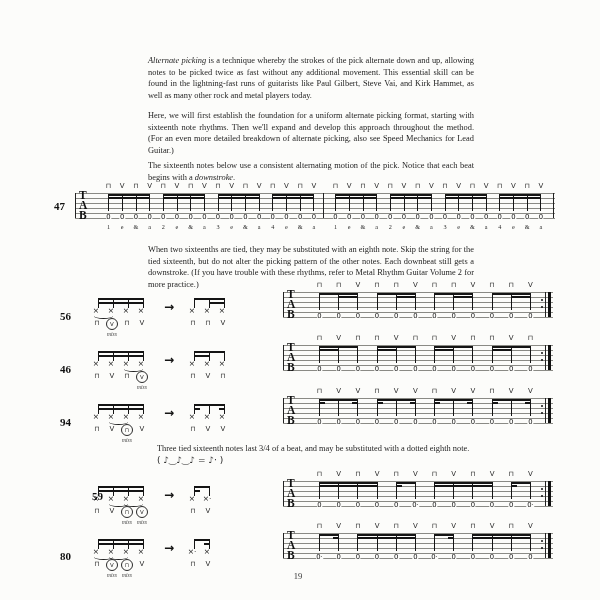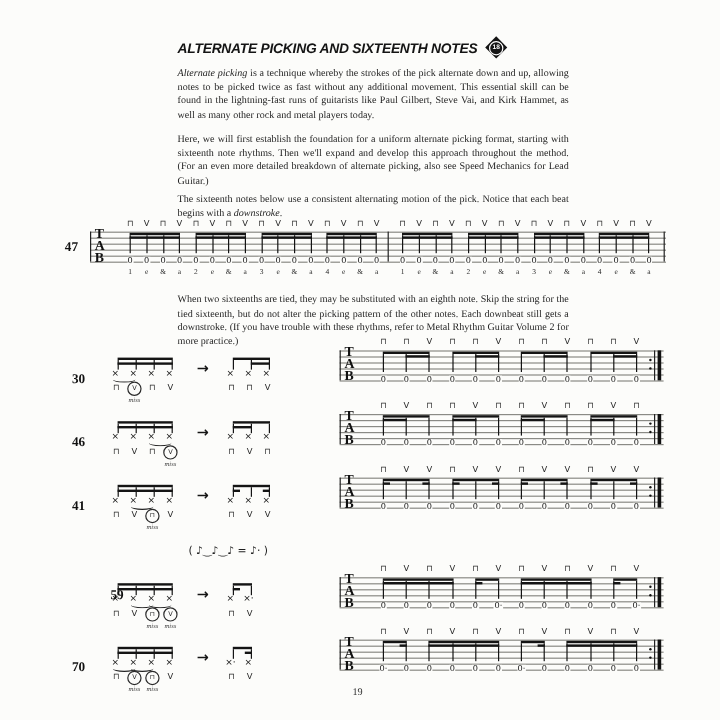--- a/index.html
+++ b/index.html
@@ -42,30 +42,30 @@
   .count{position:absolute;transform:translateX(-50%);font:6.2px "Liberation Serif",serif;color:#2a2a2a;}
   .diagbox{position:absolute;width:160px;height:45px;}
   .xhead{position:absolute;transform:translateX(-50%);font:7.5px/7.5px "DejaVu Sans",sans-serif;color:#111;}
   .tie{position:absolute;height:5px;border-bottom:0.9px solid #222;border-radius:0 0 50% 50%;}
   .arrow{position:absolute;font:bold 12px/12px "DejaVu Sans",sans-serif;color:#141414;}
 </style>
 </head>
 <body>
 
 <div class="page" id="page">
-  <div class="title"><span>ALTERNATE PICKING AND SIXTEENTH NOTES</span><span class="badge"><span>18</span></span></div>
 
   <div class="para" style="top:55px;"><span class="ital">Alternate picking</span><span> is a technique whereby the strokes of the pick alternate down and up, allowing notes to be picked twice as fast without any additional movement.  This essential skill can be found in the lightning-fast runs of guitarists like Paul Gilbert, Steve Vai, and Kirk Hammet, as well as many other rock and metal players today.</span></div>
 
   <div class="para" style="top:110px;">Here, we will first establish the foundation for a uniform alternate picking format, starting with sixteenth note rhythms.  Then we'll expand and develop this approach throughout the method.  (For an even more detailed breakdown of alternate picking, also see Speed Mechanics for Lead Guitar.)</div>
 
   <div class="para" style="top:160px;"><span>The sixteenth notes below use a consistent alternating motion of the pick.  Notice that each beat begins with a </span><span class="ital">downstroke</span><span>.</span></div>
 
   <div class="para" style="top:244px;">When two sixteenths are tied, they may be substituted with an eighth note.  Skip the string for the tied sixteenth, but do not alter the picking pattern of the other notes.  Each downbeat still gets a downstroke.  (If you have trouble with these rhythms, refer to Metal Rhythm Guitar Volume 2 for more practice.)</div>
 
+  <div class="para plain-left" style="top:443px;left:157px;width:340px;">Three tied sixteenth notes last 3/4 of a beat, and may be substituted with a dotted eighth note.</div>
 
   <div class="formula">( ♪‿♪‿♪ = ♪· )</div>
 
   <div class="pagenum">19</div>
 <div class="exnum" style="left: 54px; top: 200px;">47</div>
     <div class="staffbox" style="left: 75px; top: 193px; width: 480px; height: 26px;">
       <div class="sline" style="top: 0px;"></div>
       <div class="sline" style="top: 5px;"></div>
       <div class="sline" style="top: 10px;"></div>
       <div class="sline" style="top: 15px;"></div>
@@ -217,21 +217,21 @@
       <div class="count" style="left: 370.028px; top: 30px;">3</div>
       <div class="count" style="left: 383.716px; top: 30px;">e</div>
       <div class="count" style="left: 397.403px; top: 30px;">&amp;</div>
       <div class="count" style="left: 411.091px; top: 30px;">a</div>
       <div class="count" style="left: 424.778px; top: 30px;">4</div>
       <div class="count" style="left: 438.466px; top: 30px;">e</div>
       <div class="count" style="left: 452.153px; top: 30px;">&amp;</div>
       <div class="count" style="left: 465.841px; top: 30px;">a</div>
       <div class="vbar" style="left: 478px; top: 0px; height: 25px;"></div>
     </div>
-    <div class="exnum" style="left: 60px; top: 310px;">30</div>
+    <div class="exnum" style="left: 60px; top: 310px;">56</div>
     <div class="diagbox" style="left: 96px; top: 298px;">
       <div class="xhead" style="left: 0px; top: 8.5px;">×</div>
       <div class="stem" style="left: 2.2px; top: 2px; height: 7.5px;"></div>
       <div class="xhead" style="left: 15px; top: 8.5px;">×</div>
       <div class="stem" style="left: 17.2px; top: 2px; height: 7.5px;"></div>
       <div class="xhead" style="left: 30px; top: 8.5px;">×</div>
       <div class="stem" style="left: 32.2px; top: 2px; height: 7.5px;"></div>
       <div class="xhead" style="left: 45px; top: 8.5px;">×</div>
       <div class="stem" style="left: 47.2px; top: 2px; height: 7.5px;"></div>
       <div class="beam beamP" style="left: 1.7px; top: 0px; width: 46px;"></div>
@@ -403,21 +403,21 @@
       <div class="fret" style="left: 247.375px; top: 20.5px; z-index: 2;">0</div>
       <div class="stem" style="left: 246.975px; top: 2.5px; height: 15px;"></div>
       <div class="pick" style="left: 247.375px; top: -11px;">⊓</div>
       <div class="beam beamP" style="left: 208.542px; top: 0.5px; width: 39.3333px;"></div>
       <div class="beam beamS" style="left: 208.542px; top: 4.2px; width: 20.1667px;"></div>
       <div class="vbar" style="left: 262px; top: 0px; height: 25px;"></div>
       <div class="thickbar" style="left: 265px; top: 0px; height: 25px;"></div>
       <div class="rdot" style="left: 258px; top: 7px;"></div>
       <div class="rdot" style="left: 258px; top: 14px;"></div>
     </div>
-    <div class="exnum" style="left: 60px; top: 416px;">41</div>
+    <div class="exnum" style="left: 60px; top: 416px;">94</div>
     <div class="diagbox" style="left: 96px; top: 404px;">
       <div class="xhead" style="left: 0px; top: 8.5px;">×</div>
       <div class="stem" style="left: 2.2px; top: 2px; height: 7.5px;"></div>
       <div class="xhead" style="left: 15px; top: 8.5px;">×</div>
       <div class="stem" style="left: 17.2px; top: 2px; height: 7.5px;"></div>
       <div class="xhead" style="left: 30px; top: 8.5px;">×</div>
       <div class="stem" style="left: 32.2px; top: 2px; height: 7.5px;"></div>
       <div class="xhead" style="left: 45px; top: 8.5px;">×</div>
       <div class="stem" style="left: 47.2px; top: 2px; height: 7.5px;"></div>
       <div class="beam beamP" style="left: 1.7px; top: 0px; width: 46px;"></div>
@@ -593,21 +593,21 @@
       <div class="fret" style="left: 247.375px; top: 20.5px; z-index: 2;">0·</div>
       <div class="stem" style="left: 246.975px; top: 2.5px; height: 15px;"></div>
       <div class="pick" style="left: 247.375px; top: -11px;">V</div>
       <div class="beam beamP" style="left: 227.708px; top: 0.5px; width: 20.1667px;"></div>
       <div class="beam beamS" style="left: 227.708px; top: 4.2px; width: 6px;"></div>
       <div class="vbar" style="left: 262px; top: 0px; height: 25px;"></div>
       <div class="thickbar" style="left: 265px; top: 0px; height: 25px;"></div>
       <div class="rdot" style="left: 258px; top: 7px;"></div>
       <div class="rdot" style="left: 258px; top: 14px;"></div>
     </div>
-    <div class="exnum" style="left: 60px; top: 550px;">70</div>
+    <div class="exnum" style="left: 60px; top: 550px;">80</div>
     <div class="diagbox" style="left: 96px; top: 539px;">
       <div class="xhead" style="left: 0px; top: 8.5px;">×</div>
       <div class="stem" style="left: 2.2px; top: 2px; height: 7.5px;"></div>
       <div class="xhead" style="left: 15px; top: 8.5px;">×</div>
       <div class="stem" style="left: 17.2px; top: 2px; height: 7.5px;"></div>
       <div class="xhead" style="left: 30px; top: 8.5px;">×</div>
       <div class="stem" style="left: 32.2px; top: 2px; height: 7.5px;"></div>
       <div class="xhead" style="left: 45px; top: 8.5px;">×</div>
       <div class="stem" style="left: 47.2px; top: 2px; height: 7.5px;"></div>
       <div class="beam beamP" style="left: 1.7px; top: 0px; width: 46px;"></div>

